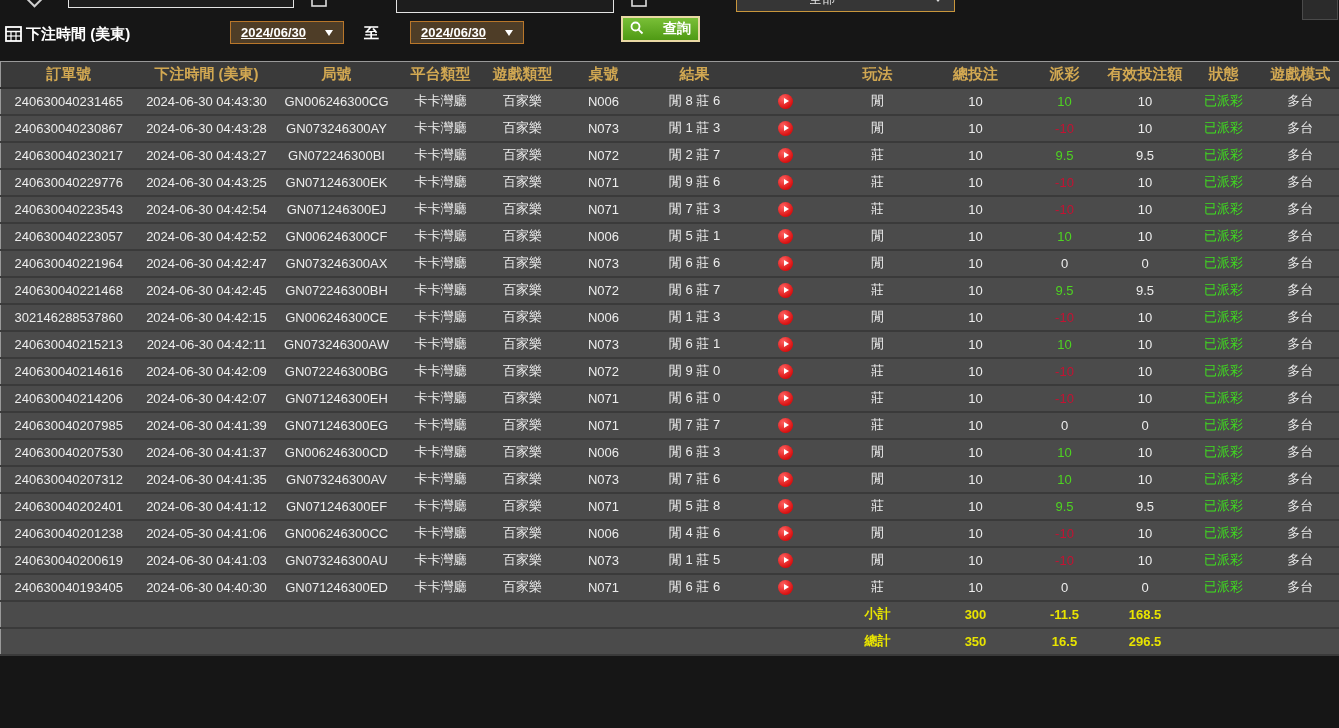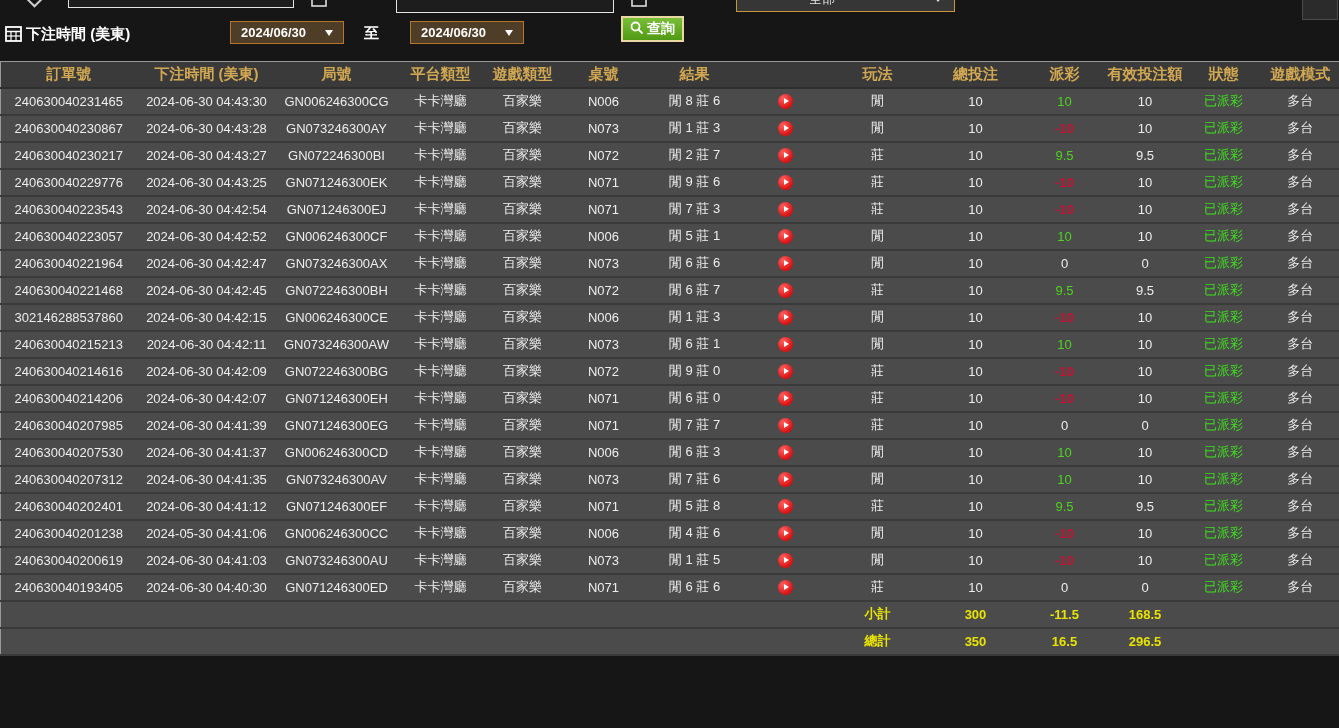--- a/index.html
+++ b/index.html
@@ -24,40 +24,40 @@
   .tselect .sel-arrow { position:absolute; right:12px; top:11px; width:0; height:0;
              border-left:4px solid transparent; border-right:4px solid transparent;
              border-top:5px solid #dcdcdc; }
   .tbox-right { left:1302px; top:-12px; width:36px; height:32px; background:#2b2b2b;
                 border:1px solid #4a4a4a; }
 
   .cal-main { left:5px; top:25px; color:#ffffff; }
   .bet-time-label { left:26px; top:25px; color:#ffffff; font-weight:bold; font-size:15px; }
   .date-select { top:21px; width:114px; height:23px; background:#4e3d27;
                  border:1px solid #b8762a; color:#ffffff; font-weight:bold; font-size:13px;
-                 display:flex; align-items:center; justify-content:center; gap:19px; cursor:pointer; }
+                 display:flex; align-items:center; justify-content:center; gap:19px; cursor:pointer;text-decoration:underline; }
   .date1 { left:230px; } .date2 { left:410px; }
   .date-arrow { width:0; height:0; border-left:4px solid transparent;
                 border-right:4px solid transparent; border-top:6px solid #ffffff; }
   .to-label { left:364px; top:24px; color:#ffffff; font-weight:bold; font-size:15px; }
   .search-btn { left:621px; top:16px; height:26px; padding:0 7px;
                 background:linear-gradient(#79bf37,#4f9a14); border:2px solid #e9d8a4;
                 color:#ffffff; font-weight:bold; font-size:14px;
-                display:flex; align-items:center; gap:3px; cursor:pointer; }
+                display:flex; align-items:center; gap:19px; cursor:pointer; }
 
   
   table { width:1339px; border-collapse:collapse; table-layout:fixed;
           border:1px solid #999999; background:#4b4b4b; }
   th { height:26px; background:#3a3a3a; color:#d2a852; font-weight:bold; font-size:15px;
        border-bottom:2px solid #2e2e2e; text-align:center; white-space:nowrap; overflow:hidden; }
   td { height:27px; color:#ededed; font-size:13px; text-align:center;
        border-bottom:2px solid #3a3a3a; white-space:nowrap; overflow:hidden; }
   tbody tr { background:#4b4b4b;margin-left:11px; }
   .payout.pos { color:#4ed321; }
-  .payout.neg { color:#c41232;font-weight:bold; }
+  .payout.neg { color:#c41232; }
   .payout.zero { color:#ededed; }
   .status { color:#3fdd1f; }
   .playcell { text-align:center; }
   .playbtn { display:inline-block; width:15px; height:15px; border-radius:50%;
              background:radial-gradient(circle at 35% 30%, #ff6060, #d90f0f 72%);
              position:relative; vertical-align:middle; cursor:pointer; }
   .playbtn .tri { position:absolute; left:6px; top:4px; width:0; height:0;
              border-left:5px solid #ffffff; border-top:3.5px solid transparent;
              border-bottom:3.5px solid transparent; }
   tfoot td { color:#e8e400; font-weight:bold; }

